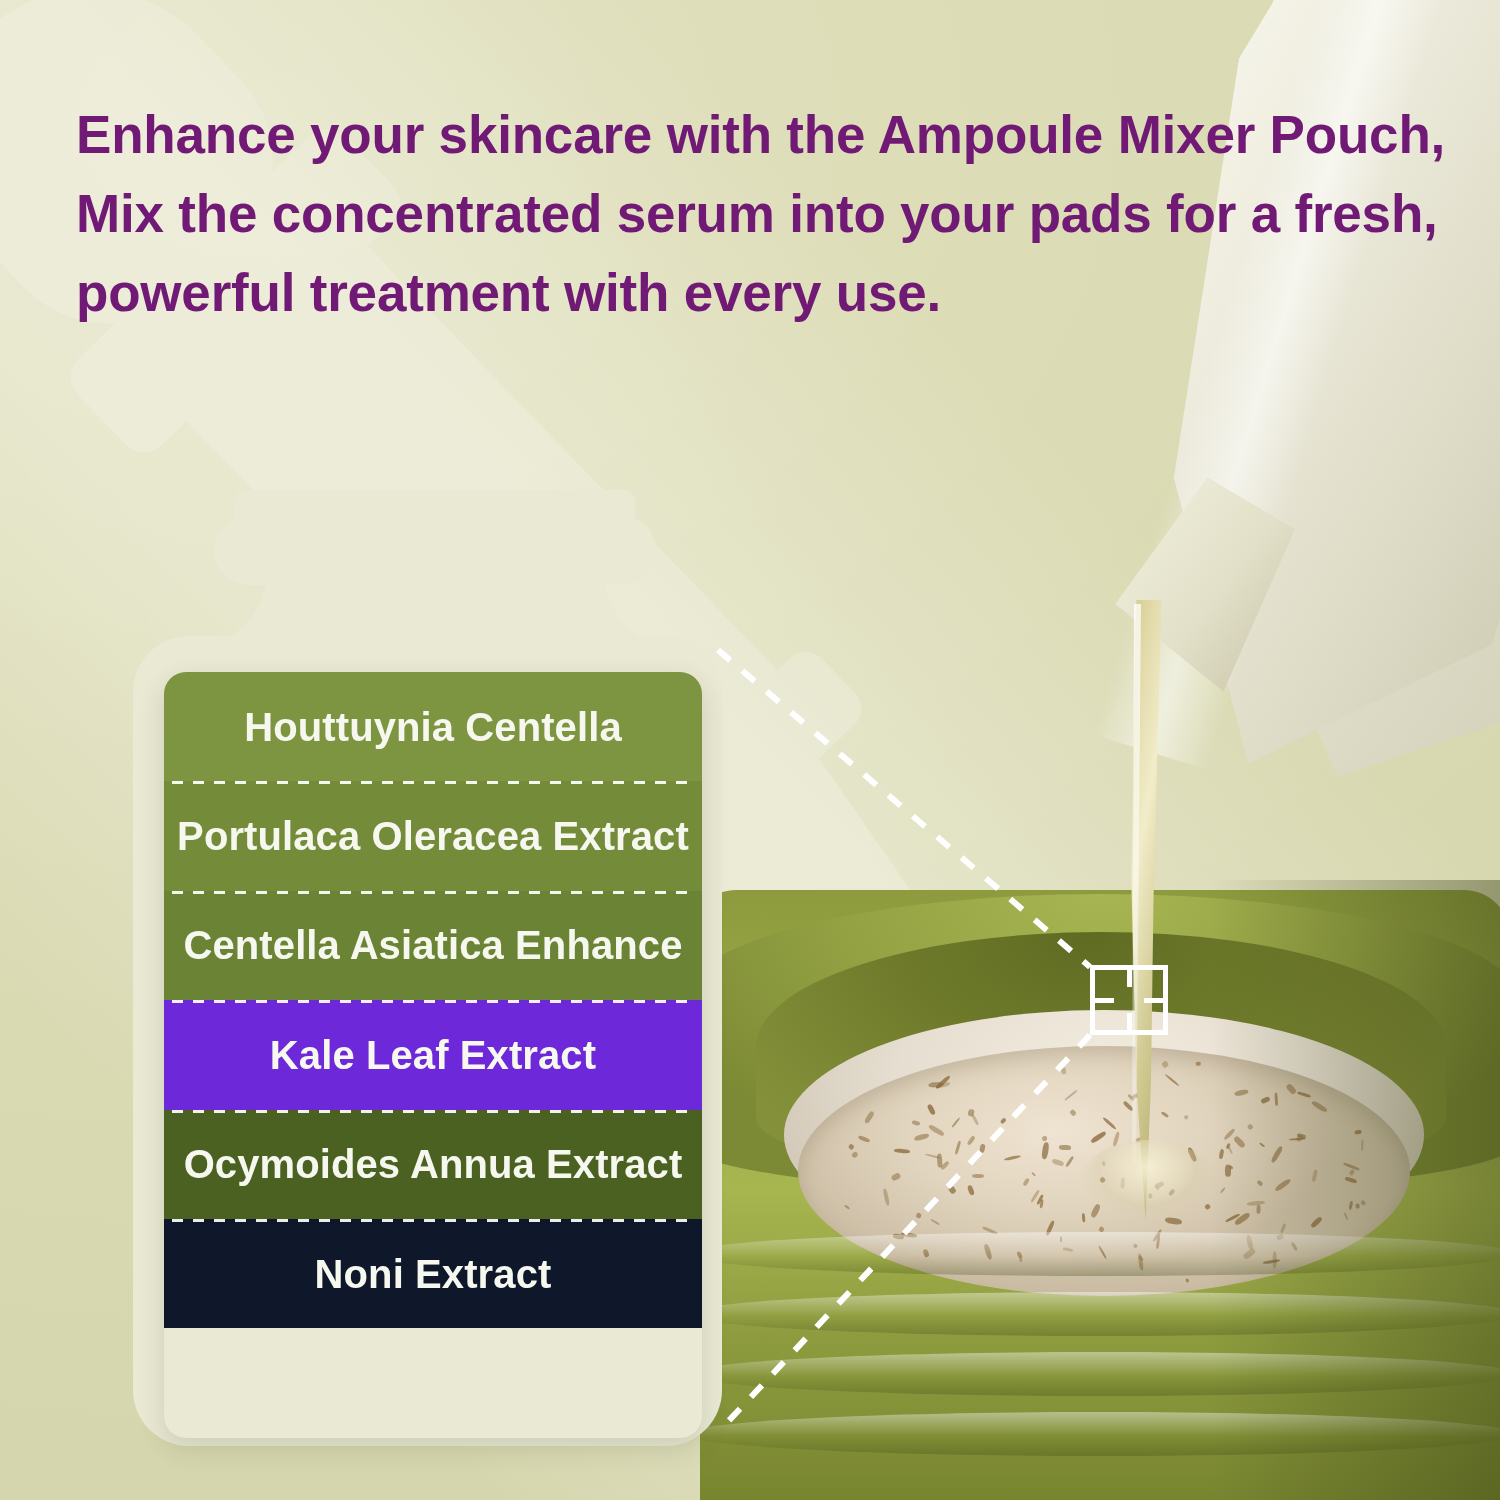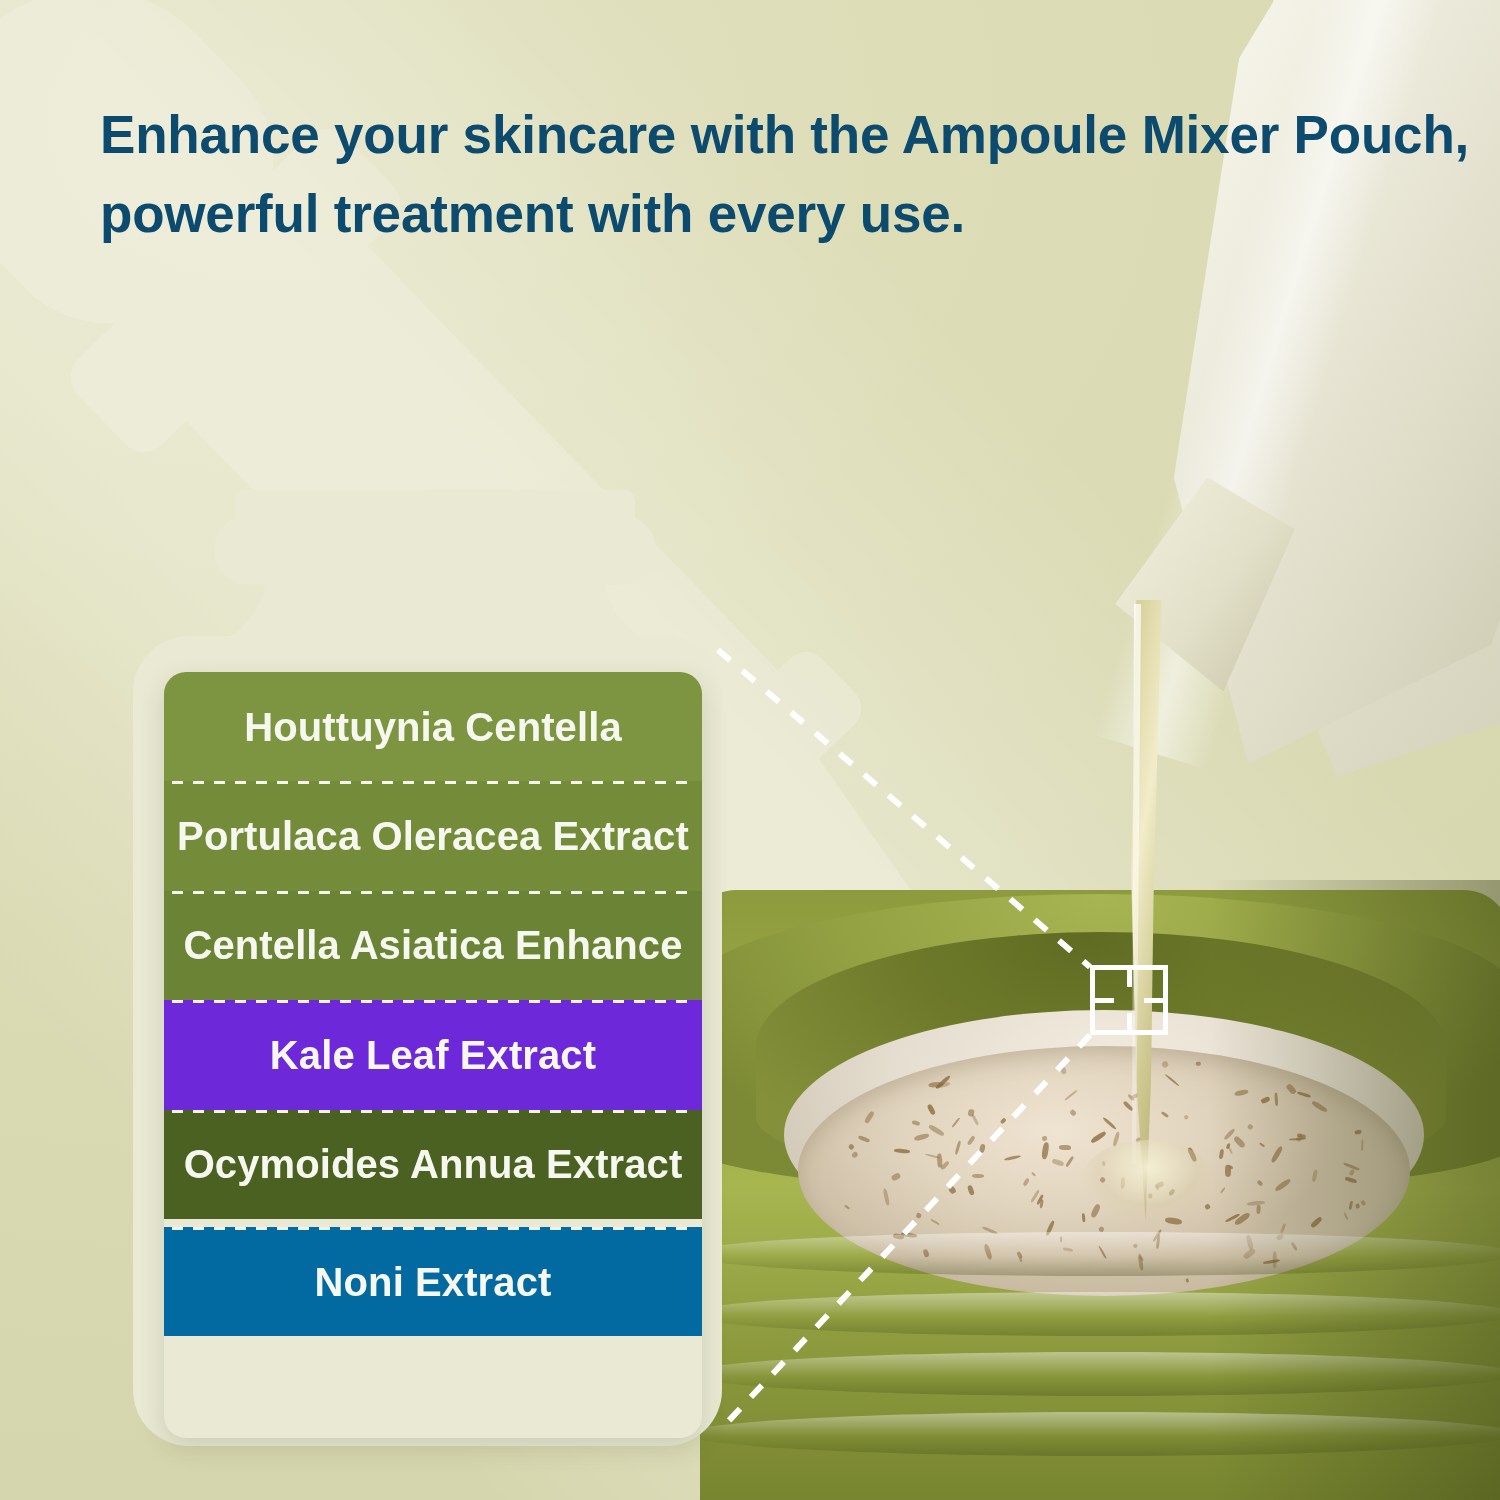--- a/index.html
+++ b/index.html
@@ -158,22 +158,22 @@
   .reticle .b-b{left:0;bottom:0;width:100%;height:5px;}
   .reticle .b-l{left:0;top:0;width:5px;height:100%;}
   .reticle .b-r{right:0;top:0;width:5px;height:100%;}
   .reticle .t-t{left:50%;margin-left:-2.5px;top:0;width:5px;height:22px;}
   .reticle .t-b{left:50%;margin-left:-2.5px;bottom:0;width:5px;height:22px;}
   .reticle .t-l{left:0;top:50%;margin-top:-2.5px;width:24px;height:5px;}
   .reticle .t-r{right:0;top:50%;margin-top:-2.5px;width:24px;height:5px;}
 
   
   .headline{
-    position:absolute;left:100px;top:96px;width:1360px;
-    color:#0c4a6e;font-size:53px;font-weight:700;line-height:1.49;
+    position:absolute;left:76px;top:96px;width:1360px;
+    color:#701a75;font-size:53px;font-weight:700;line-height:1.49;
     letter-spacing:-.2px;
   }
   .headline .ln{display:block;white-space:nowrap;}
 </style>
 </head>
 <body>
 
 <div id="stage">
 
   <div class="bg-base"></div>
@@ -361,21 +361,21 @@
     </div>
     <div class="row" style="background: rgb(107, 131, 52);">
       <span>Centella Asiatica Enhance</span>
     </div>
     <div class="row" style="background: #6d28d9;">
       <span>Kale Leaf Extract</span>
     </div>
     <div class="row" style="background: rgb(75, 97, 33);">
       <span>Ocymoides Annua Extract</span>
     </div>
-    <div class="row" style="background: #0369a1; margin-top: 8px;">
+    <div class="row" style="background: #0f172a;">
       <span>Noni Extract</span>
     </div>
   </div>
 
   <svg class="leaders" viewBox="0 0 1500 1500">
     <line x1="718" y1="650" x2="1090" y2="967" stroke="#ffffff" stroke-width="6" stroke-dasharray="16 16" stroke-linecap="butt"></line>
     <line x1="1090" y1="1035" x2="722" y2="1428" stroke="#ffffff" stroke-width="6" stroke-dasharray="16 16" stroke-linecap="butt"></line>
   </svg>
 
   <div class="reticle">
@@ -384,16 +384,17 @@
     <span class="edge b-l"></span>
       <span class="edge b-r"></span>
     <span class="edge t-t"></span>
       <span class="edge t-b"></span>
     <span class="edge t-l"></span>
       <span class="edge t-r"></span>
   </div>
 
   <div class="headline">
     <span class="ln">Enhance your skincare with the Ampoule Mixer Pouch,</span>
+    <span class="ln">Mix the concentrated serum into your pads for a fresh,</span>
     <span class="ln">powerful treatment with every use.</span>
   </div>
 
 </div>
 
 </body></html>

